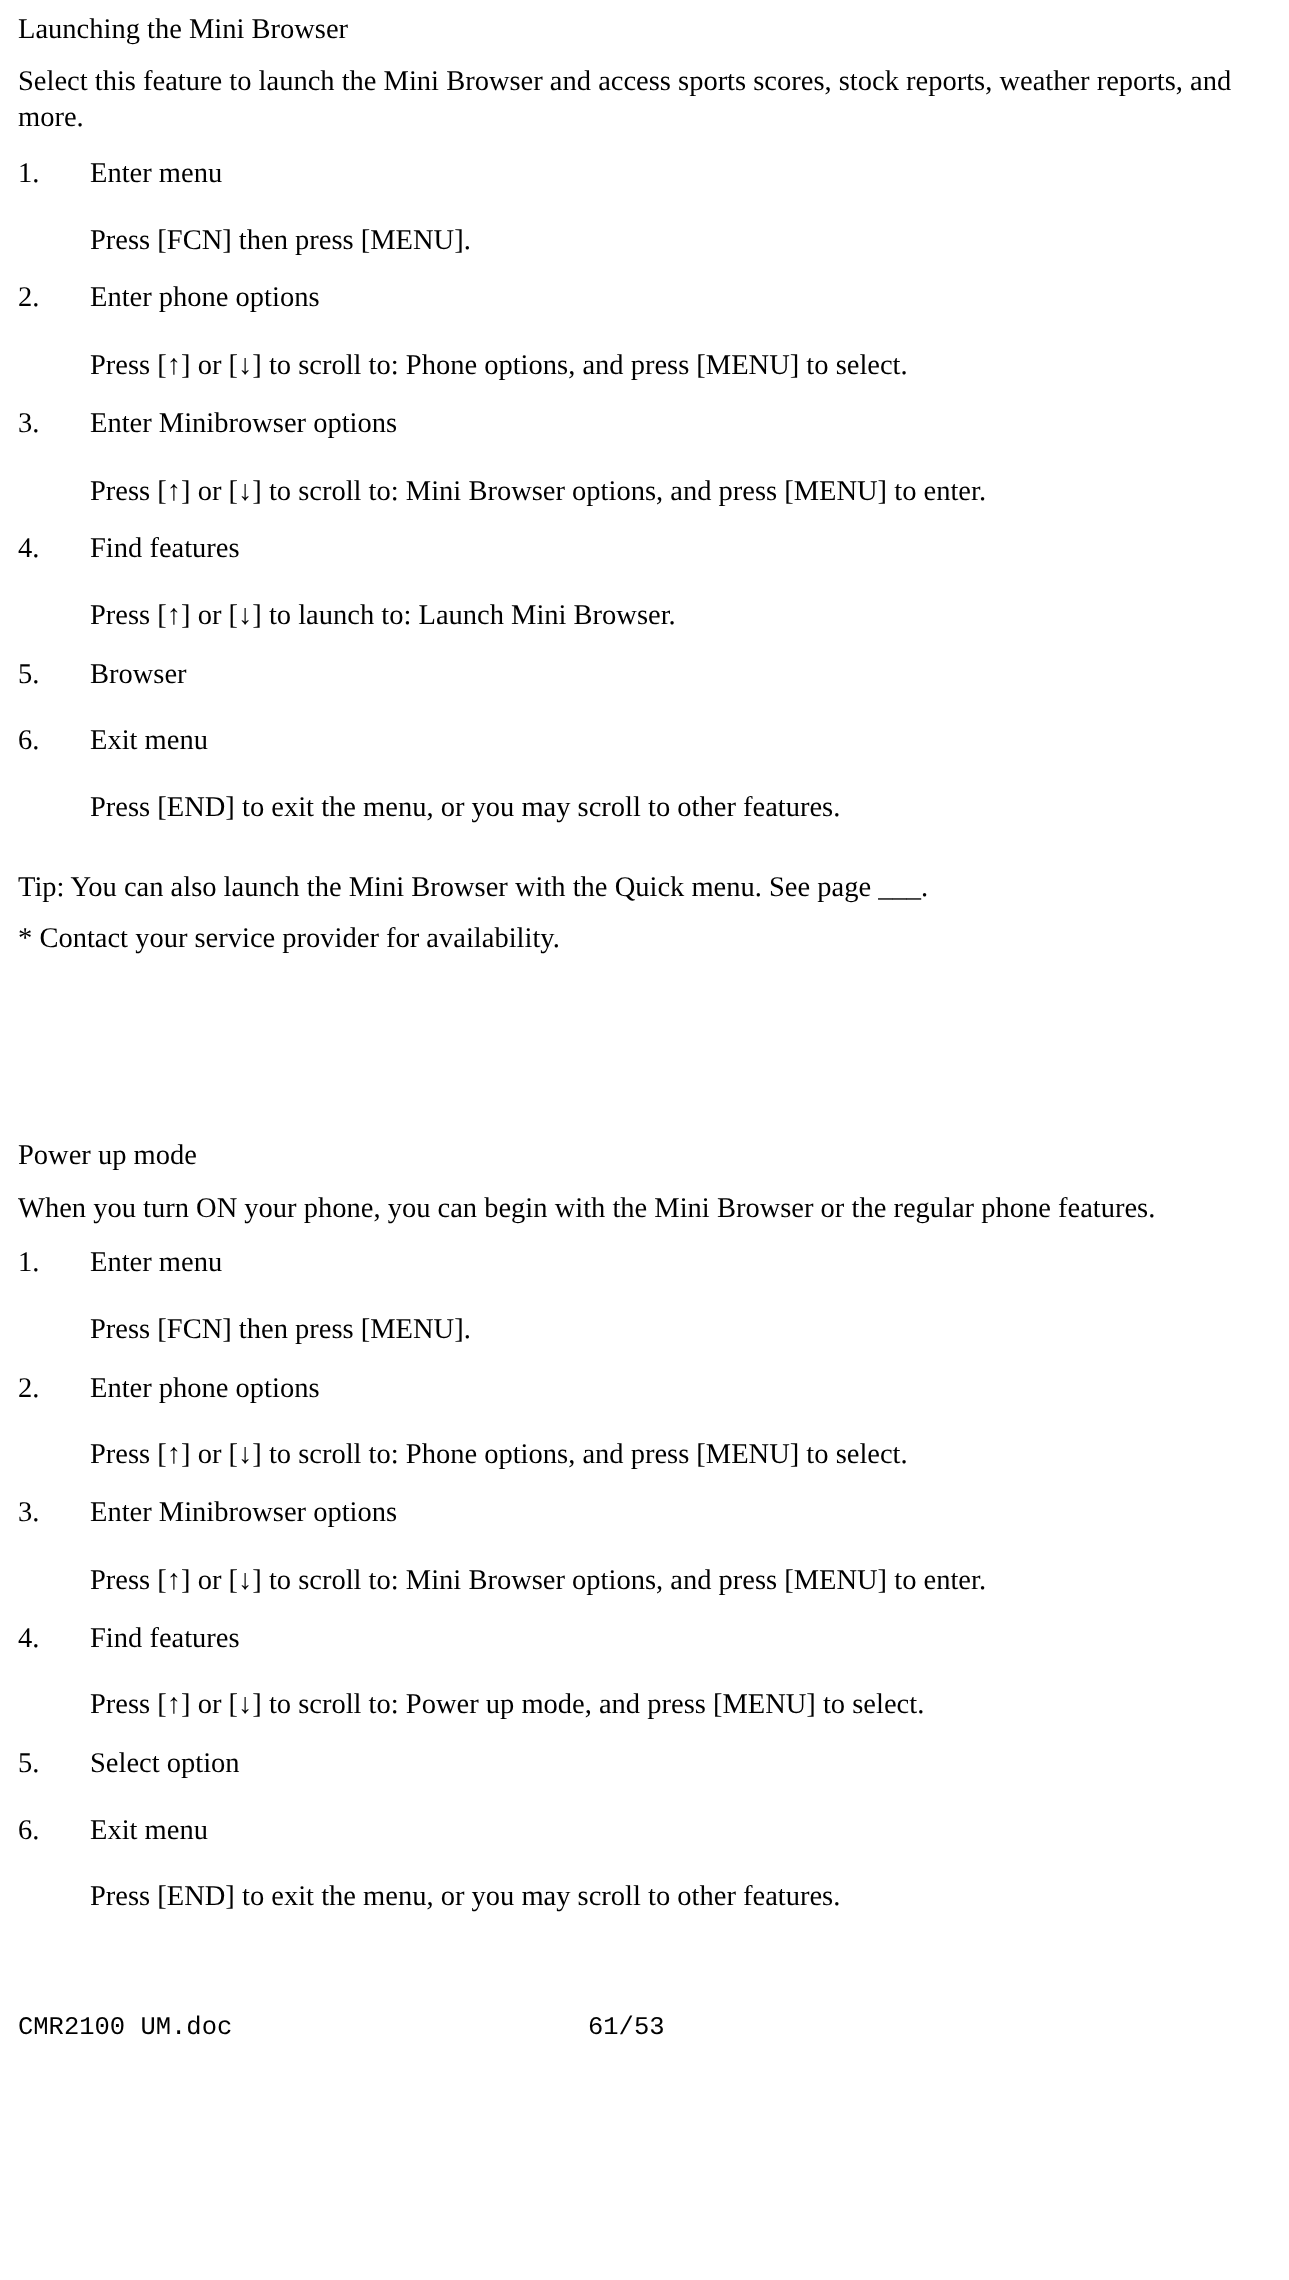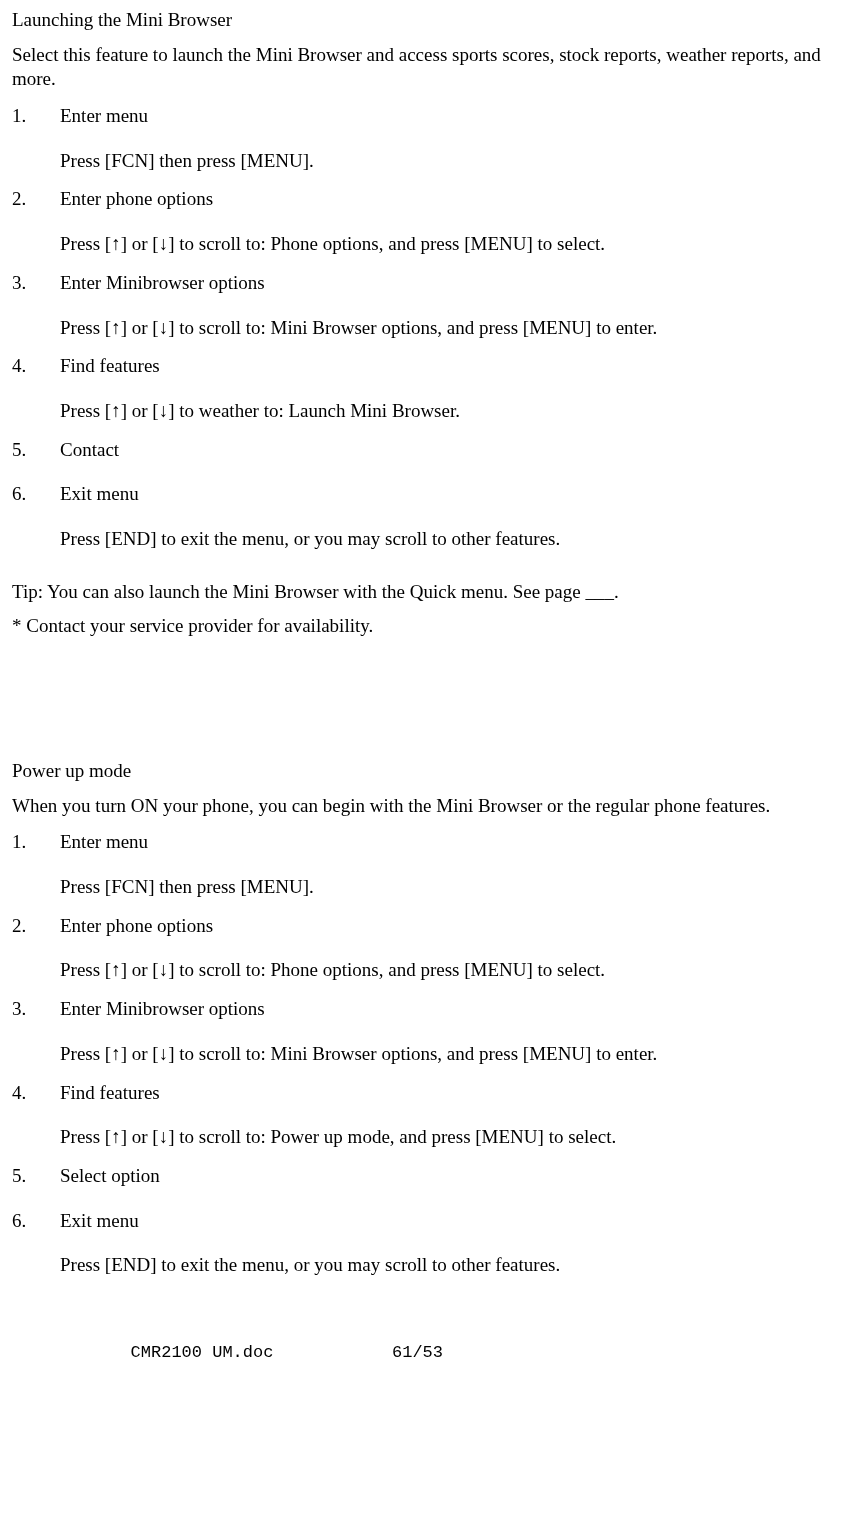--- a/index.html
+++ b/index.html
@@ -51,21 +51,20 @@
     }
     .section2-title {
       margin-bottom: 10px;
       font-family: Liberation Serif, serif;
     }
     .footer {
       font-family: "Courier New", Courier, monospace;
       font-size: 17px;
       margin-top: 60px;
       display: flex;
-      text-align: center;
     }
     .footer-file {
       width: 380px;
     }
     .footer-page {
     }
   </style>
 </head>
 <body>
 
@@ -91,27 +90,27 @@
     <div class="step-num">3.</div>
     <div class="step-content">
       <div class="step-title">Enter Minibrowser options</div>
       <div class="step-desc">Press [↑] or [↓] to scroll to: Mini Browser options, and press [MENU] to enter.</div>
     </div>
   </div>
   <div class="step">
     <div class="step-num">4.</div>
     <div class="step-content">
       <div class="step-title">Find features</div>
-      <div class="step-desc">Press [↑] or [↓] to weather to: Launch Mini Browser.</div>
+      <div class="step-desc">Press [↑] or [↓] to launch to: Launch Mini Browser.</div>
     </div>
   </div>
   <div class="step">
     <div class="step-num">5.</div>
     <div class="step-content">
-      <div class="step-title">Contact</div>
+      <div class="step-title">Browser</div>
     </div>
   </div>
   <div class="step">
     <div class="step-num">6.</div>
     <div class="step-content">
       <div class="step-title">Exit menu</div>
       <div class="step-desc">Press [END] to exit the menu, or you may scroll to other features.</div>
     </div>
   </div>
 </div>

